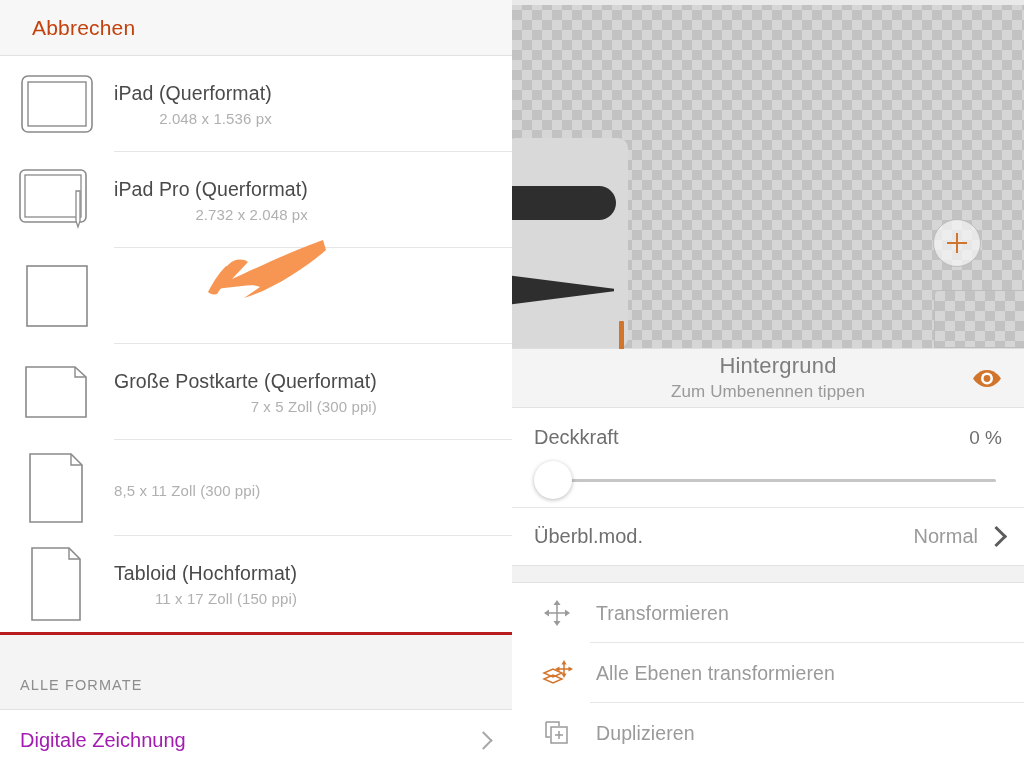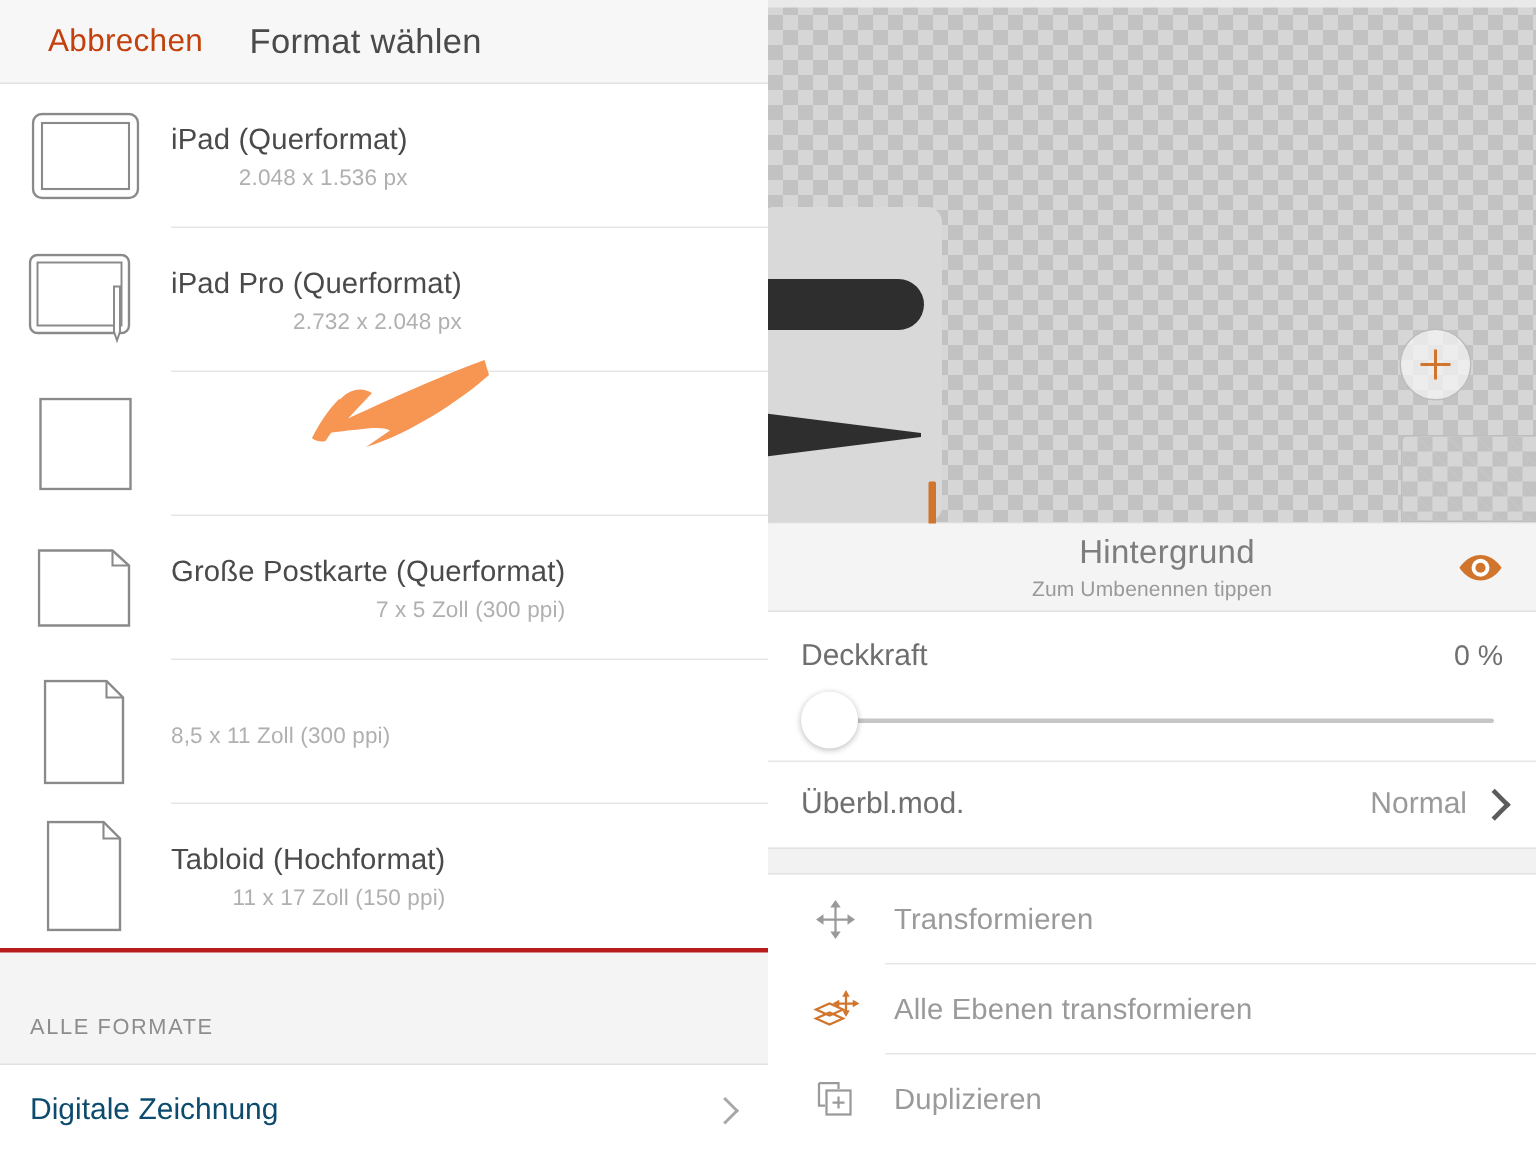--- a/index.html
+++ b/index.html
@@ -75,21 +75,21 @@
     box-sizing:border-box;
     padding:0 0 16px 20px;
   }
   .section-head span{
     font-size:14.5px;color:#8d8d8d;letter-spacing:1.1px;
   }
   .all-row{
     height:60px;display:flex;align-items:center;justify-content:space-between;
     padding:0 22px 0 20px;cursor:pointer;box-sizing:border-box;
   }
-  .all-row .lbl{font-size:20px;color:#0c4a6e;}
+  .all-row .lbl{font-size:20px;color:#a21caf;}
   .chev{
     width:11px;height:11px;
     border-right:2px solid #a8a8a8;border-top:2px solid #a8a8a8;
     transform:rotate(45deg);
   }
 
   
   .right-panel{
     position:relative;width:512px;height:767px;overflow:hidden;background:#fff;
   }
@@ -148,21 +148,21 @@
     background-position:0 0,10px 10px;
   }
 
   .layer-header{
     position:relative;height:58px;
     background:#f4f4f4;
     border-bottom:1px solid #e2e2e2;
     display:flex;flex-direction:column;align-items:center;justify-content:center;
   }
   .layer-name{font-size:22px;color:#7d7d7d;letter-spacing:.2px;line-height:1.1;margin-left:20px;}
-  .layer-hint{font-size:14px;color:#9a9a9a;margin-top:3px;letter-spacing:.1px;}
+  .layer-hint{font-size:17px;color:#9a9a9a;margin-top:3px;letter-spacing:.1px;}
   .eye-icon{
     position:absolute;right:22px;top:50%;transform:translateY(-50%);
     width:30px;height:20px;display:flex;align-items:center;justify-content:center;
     cursor:pointer;
   }
 
   .opacity-block{padding:18px 18px 0 22px;position:relative;}
   .opacity-row{display:flex;justify-content:space-between;align-items:center;}
   .opacity-label{font-size:20px;color:#6f6f6f;}
   .opacity-value{font-size:19px;color:#6f6f6f;margin-right:4px;}
@@ -218,21 +218,20 @@
 </style>
 </head>
 <body>
 
 <div class="screen">
 
   <div class="left-panel">
 
     <div class="lp-header">
       <button class="cancel-btn">Abbrechen</button>
-      <div class="lp-title">Format wählen</div>
     </div>
 
     <div class="format-list">
 
       <div class="format-row">
         <div class="fmt-icon">
           <svg width="72" height="58" viewBox="0 0 72 58">
             <rect x="1" y="1" width="70" height="56" rx="6" fill="#fff" stroke="#8a8a8a" stroke-width="1.6"></rect>
             <rect x="7" y="7" width="58" height="44" fill="#fff" stroke="#8a8a8a" stroke-width="1.4"></rect>
           </svg>

